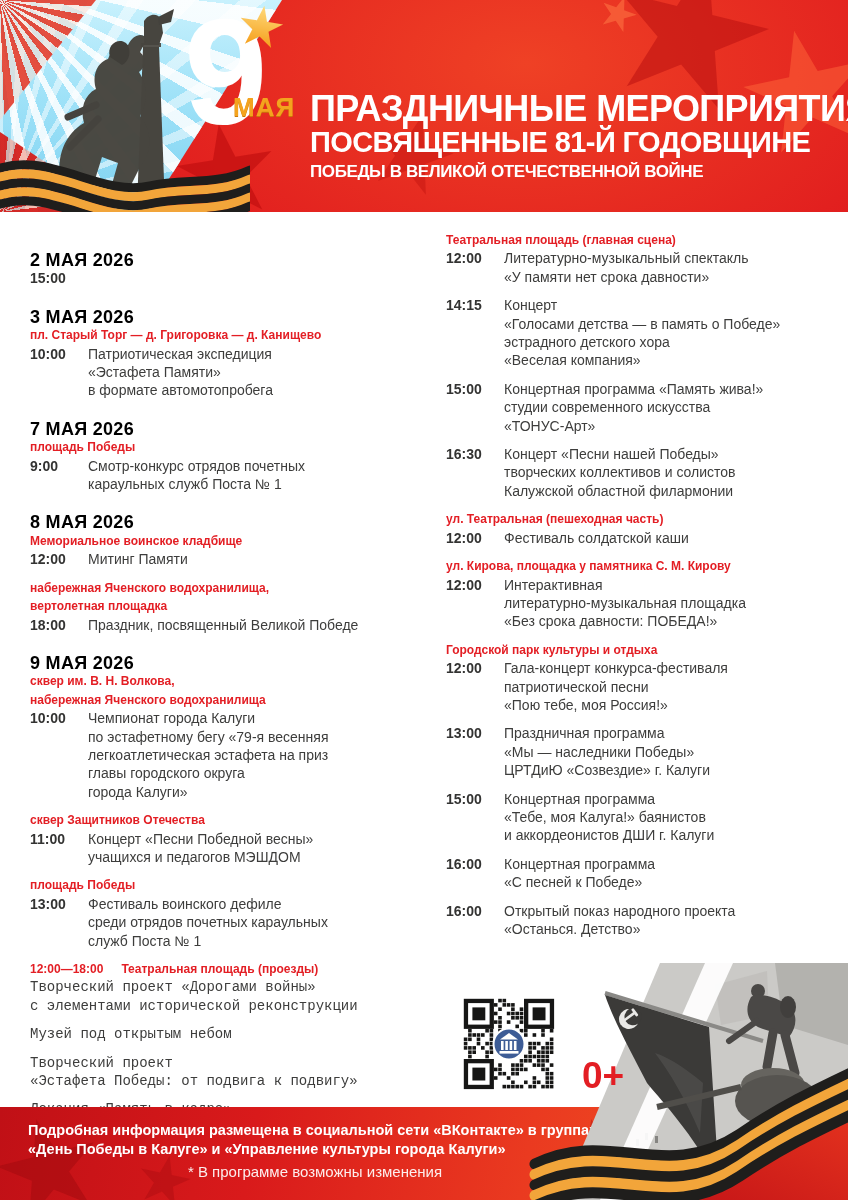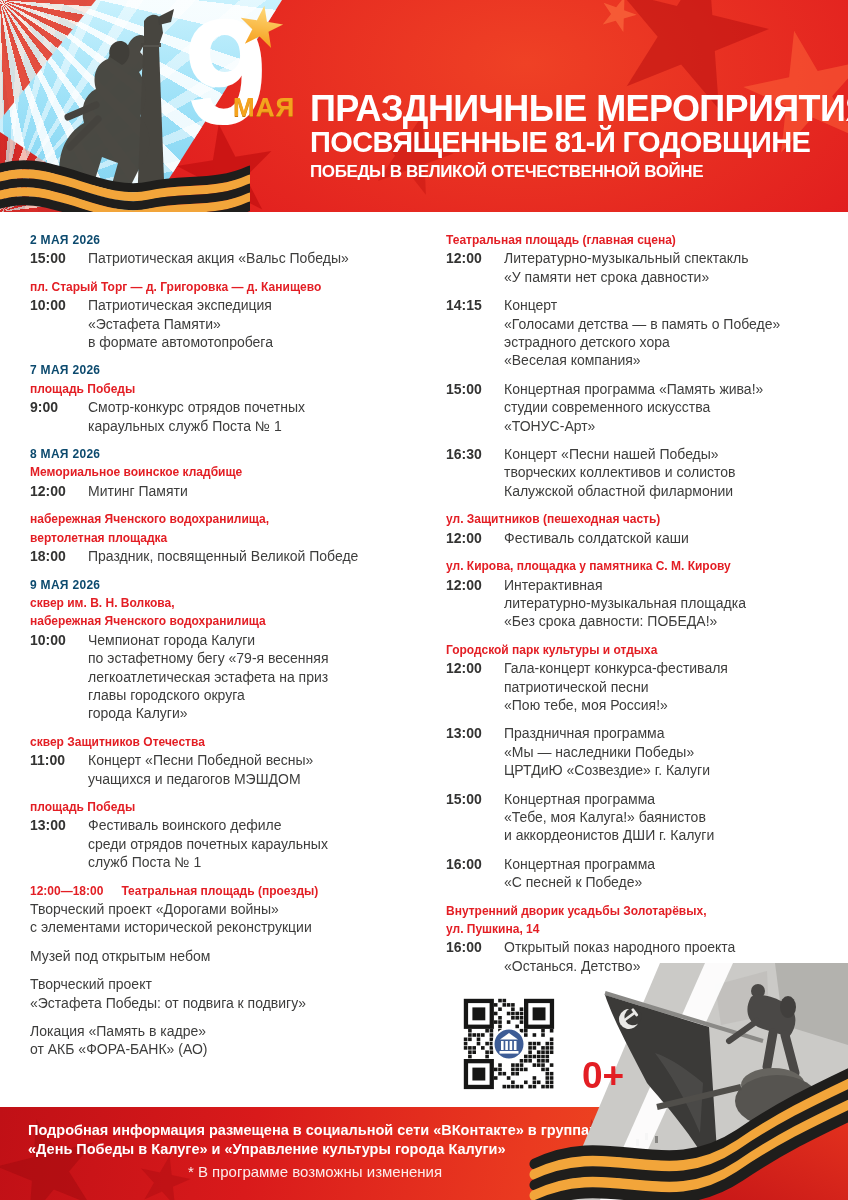--- a/index.html
+++ b/index.html
@@ -27,28 +27,28 @@
   .maya{position:absolute;left:233px;top:92px;font-size:26px;font-weight:800;letter-spacing:1px;color:#f4a31e;text-shadow:0 1px 0 #c97a0a;}
   .hero-title{position:absolute;left:310px;top:92px;width:536px;color:#ffffff;font-weight:700;}
   .hero-title .t1{font-size:36px;line-height:34px;letter-spacing:-.6px;white-space:nowrap;}
   .hero-title .t2{font-size:29px;line-height:32px;letter-spacing:-.6px;white-space:nowrap;}
   .hero-title .t3{font-size:17px;line-height:28px;letter-spacing:-.4px;white-space:nowrap;}
   
   .col{position:absolute;top:231px;font-size:14px;line-height:18.4px;color:#3d3d3c;}
   #col0{left:30px;width:400px;}
   #col1{left:446px;width:400px;}
   .section{margin-bottom:10px;}
-  .date-heading{color:#0c4a6e;font-weight:700;font-size:12px;letter-spacing:.3px;}
+  .date-heading{color:#000000;font-weight:700;font-size:18px;letter-spacing:.3px;margin-top:20px;}
   .venue-heading{color:#e31e24;font-weight:700;font-size:12px;line-height:18.4px;}
   .venue-heading .time-range{margin-right:18px;}
   .event-row{display:flex;}
   .event-row + .event-row{margin-top:10px;}
   .event-time{flex:0 0 58px;font-weight:700;color:#333332;}
   .event-description{flex:1;}
-  .event-note{margin:0 0 10px 0;}
+  .event-note{margin:0 0 10px 0;font-family:Liberation Mono, monospace;}
   .event-note:last-child{margin-bottom:16px;}
   
   .qr-wrap{position:absolute;left:458px;top:993px;width:102px;height:102px;}
   .age-rating{position:absolute;left:582px;top:1055px;font-size:37px;font-weight:600;color:#e31e24;}
   
   .footer-band{position:absolute;left:0;top:1107px;width:848px;height:93px;overflow:hidden;
         background:linear-gradient(100deg,#c01016 0%,#d91a1b 30%,#ea3a20 62%,#ef4a22 80%,#e0201c 100%);}
   .footer-band .hero-star{color:rgba(160,9,13,.5);}
   .footer-text{position:absolute;left:28px;top:14px;color:#ffffff;}
   .footer-text .f1,.footer-text .f2{font-size:14.5px;line-height:18.5px;font-weight:700;}
@@ -103,24 +103,24 @@
       <div class="t2">ПОСВЯЩЕННЫЕ 81-Й ГОДОВЩИНЕ</div>
       <div class="t3">ПОБЕДЫ В ВЕЛИКОЙ ОТЕЧЕСТВЕННОЙ ВОЙНЕ</div>
     </div>
   </div>
 
   <div class="col" id="col0">
       <div class="section">
         <div class="date-heading">2 МАЯ 2026</div>
         <div class="event-row">
           <span class="event-time">15:00</span>
-          <span class="event-description">Патриотическая акция «Вальс Победы»</span>
-        </div>
-      </div>
-      <div class="section">
+        </div>
+      </div>
+      <div class="section">
+        <div class="date-heading">3 МАЯ 2026</div>
         <div class="venue-heading"><span>пл. Старый Торг — д. Григоровка — д. Канищево</span></div>
         <div class="event-row">
           <span class="event-time">10:00</span>
           <span class="event-description">Патриотическая экспедиция<br>«Эстафета Памяти»<br>в формате автомотопробега</span>
         </div>
       </div>
       <div class="section">
         <div class="date-heading">7 МАЯ 2026</div>
         <div class="venue-heading"><span>площадь Победы</span></div>
         <div class="event-row">
@@ -187,21 +187,21 @@
         <div class="event-row">
           <span class="event-time">15:00</span>
           <span class="event-description">Концертная программа «Память жива!»<br>студии современного искусства<br>«ТОНУС-Арт»</span>
         </div>
         <div class="event-row">
           <span class="event-time">16:30</span>
           <span class="event-description">Концерт «Песни нашей Победы»<br>творческих коллективов и солистов<br>Калужской областной филармонии</span>
         </div>
       </div>
       <div class="section">
-        <div class="venue-heading"><span>ул. Защитников (пешеходная часть)</span></div>
+        <div class="venue-heading"><span>ул. Театральная (пешеходная часть)</span></div>
         <div class="event-row">
           <span class="event-time">12:00</span>
           <span class="event-description">Фестиваль солдатской каши</span>
         </div>
       </div>
       <div class="section">
         <div class="venue-heading"><span>ул. Кирова, площадка у памятника С. М. Кирову</span></div>
         <div class="event-row">
           <span class="event-time">12:00</span>
           <span class="event-description">Интерактивная<br>литературно-музыкальная площадка<br>«Без срока давности: ПОБЕДА!»</span>
@@ -220,21 +220,20 @@
         <div class="event-row">
           <span class="event-time">15:00</span>
           <span class="event-description">Концертная программа<br>«Тебе, моя Калуга!» баянистов<br>и аккордеонистов ДШИ г. Калуги</span>
         </div>
         <div class="event-row">
           <span class="event-time">16:00</span>
           <span class="event-description">Концертная программа<br>«С песней к Победе»</span>
         </div>
       </div>
       <div class="section">
-        <div class="venue-heading"><span>Внутренний дворик усадьбы Золотарёвых,<br>ул. Пушкина, 14</span></div>
         <div class="event-row">
           <span class="event-time">16:00</span>
           <span class="event-description">Открытый показ народного проекта<br>«Останься. Детство»</span>
         </div>
       </div>
     </div>
 
   <div class="footer-band">
     <span class="hero-star" style="left:-10px;top:-5px;font-size:130px;transform:rotate(-14deg);">★</span>
     <span class="hero-star" style="left:135px;top:40px;font-size:66px;transform:rotate(12deg);color:rgba(160,9,13,.35);">★</span>

